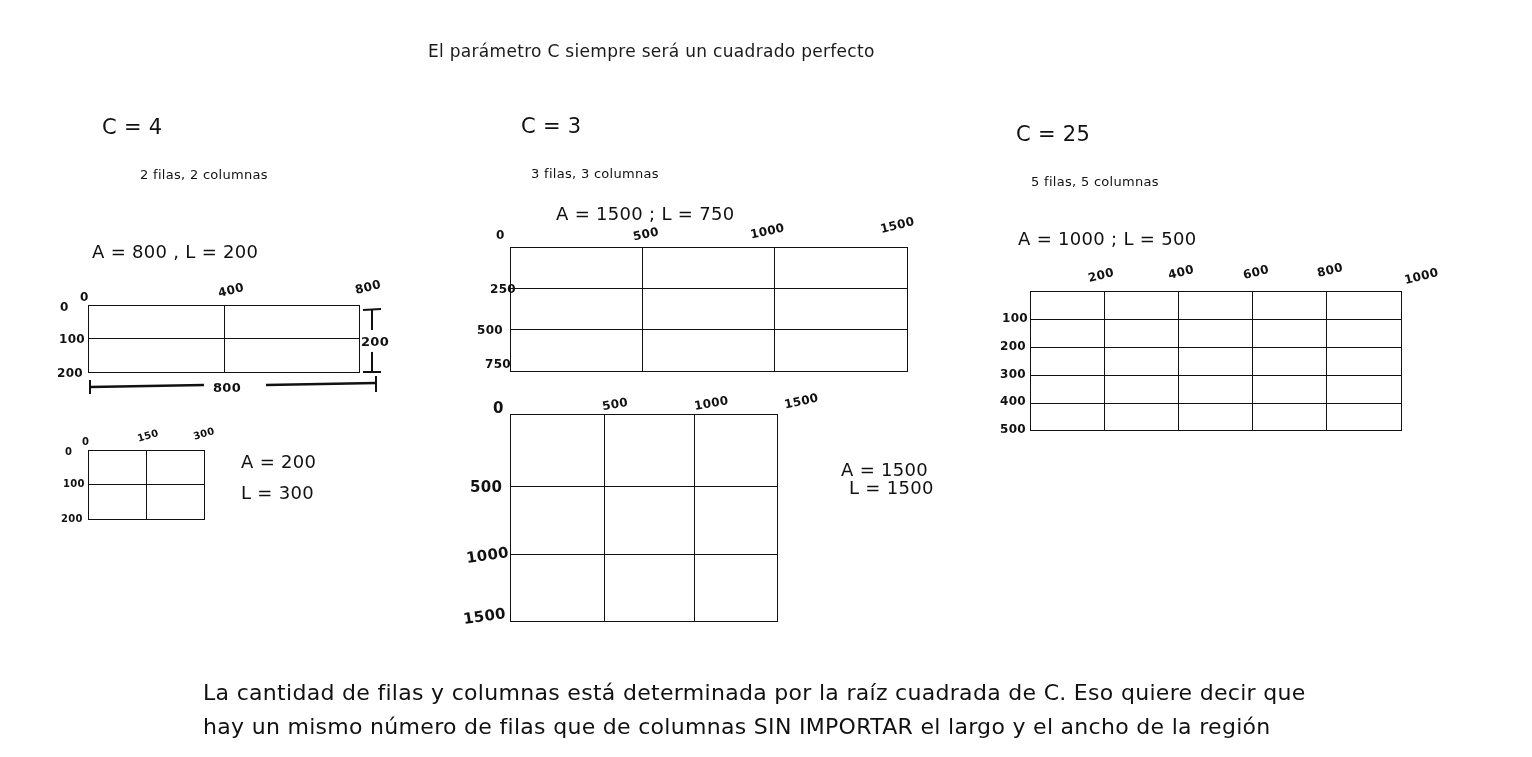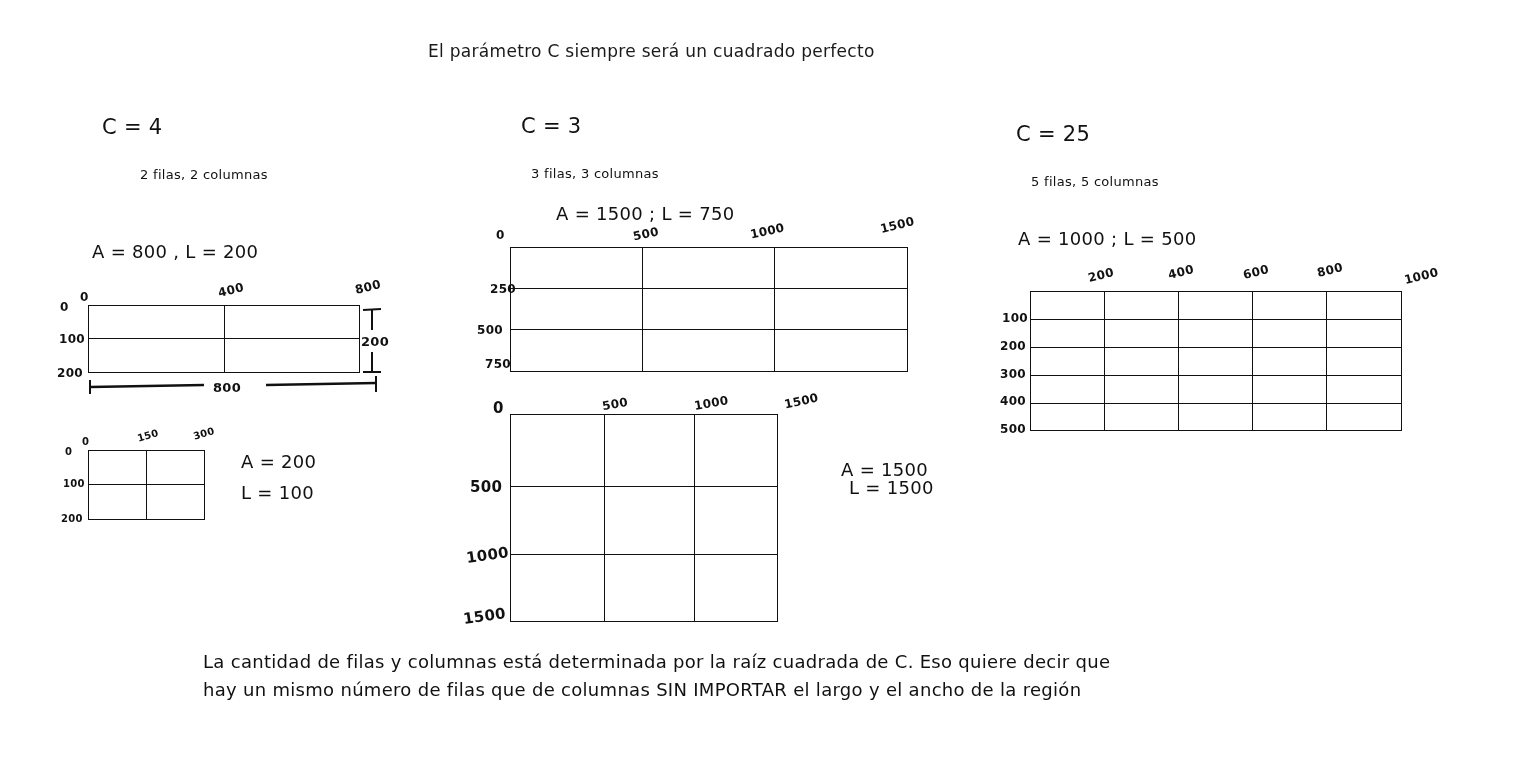--- a/index.html
+++ b/index.html
@@ -20,21 +20,21 @@
   .section-sub{font-size:13px;white-space:nowrap;}
   .formula{font-size:18px;white-space:nowrap;}
   .tick{font-size:12px;white-space:nowrap;font-weight:600;}
   .tick-sm{font-size:10px;white-space:nowrap;font-weight:600;}
   .grid{position:absolute;box-sizing:border-box;}
   .grid .cellline{position:absolute;background:#111;}
   .grid .outline{position:absolute;left:0;top:0;right:0;bottom:0;border:1.4px solid #111;box-sizing:border-box;}
   .vline{width:1.4px;top:0;bottom:0;}
   .hline{height:1.4px;left:0;right:0;}
   .footer{
-    font-size:18px;line-height:1.55;white-space:pre-line;
+    font-size:22px;line-height:1.55;white-space:pre-line;margin-top:28px;
   }
   svg{display:block;overflow:visible;}
 </style>
 </head>
 <body>
 
 <div class="abs title hand" style="left:428px;top:41px;">El parámetro C siempre será un cuadrado perfecto</div>
 
 <div class="abs section-head hand" style="left:102px;top:115px;">C = 4</div>
 <div class="abs section-sub hand" style="left:140px;top:167px;">2 filas, 2 columnas</div>
@@ -74,21 +74,21 @@
   <div class="cellline vline" style="left:58px;"></div>
   <div class="cellline hline" style="top:34px;"></div>
 </div>
 <div class="abs tick-sm hand" style="left:82px;top:436px;">0</div>
 <div class="abs tick-sm hand" style="left:137px;top:430px;transform:rotate(-16deg);">150</div>
 <div class="abs tick-sm hand" style="left:193px;top:428px;transform:rotate(-16deg);">300</div>
 <div class="abs tick-sm hand" style="left:65px;top:446px;">0</div>
 <div class="abs tick-sm hand" style="left:63px;top:478px;">100</div>
 <div class="abs tick-sm hand" style="left:61px;top:513px;">200</div>
 <div class="abs formula hand" style="left:241px;top:451px;">A = 200</div>
-<div class="abs formula hand" style="left:241px;top:482px;">L = 100</div>
+<div class="abs formula hand" style="left:241px;top:482px;">L = 300</div>
 
 <div class="abs section-head hand" style="left:521px;top:114px;">C = 3</div>
 <div class="abs section-sub hand" style="left:531px;top:166px;">3 filas, 3 columnas</div>
 
 <div class="abs formula hand" style="left:556px;top:203px;">A = 1500 ;  L = 750</div>
 
 <div class="grid" style="left:510px;top:247px;width:398px;height:125px;">
   <div class="outline"></div>
   <div class="cellline vline" style="left:132px;"></div>
   <div class="cellline vline" style="left:264px;"></div>

